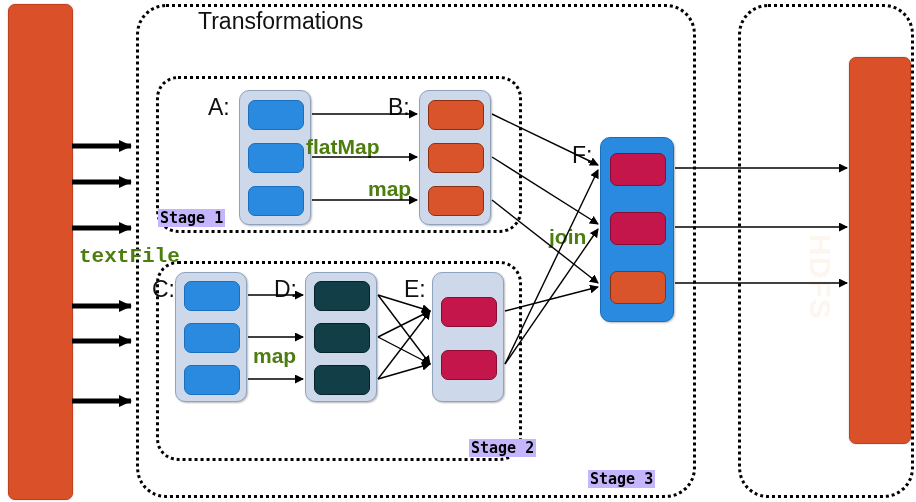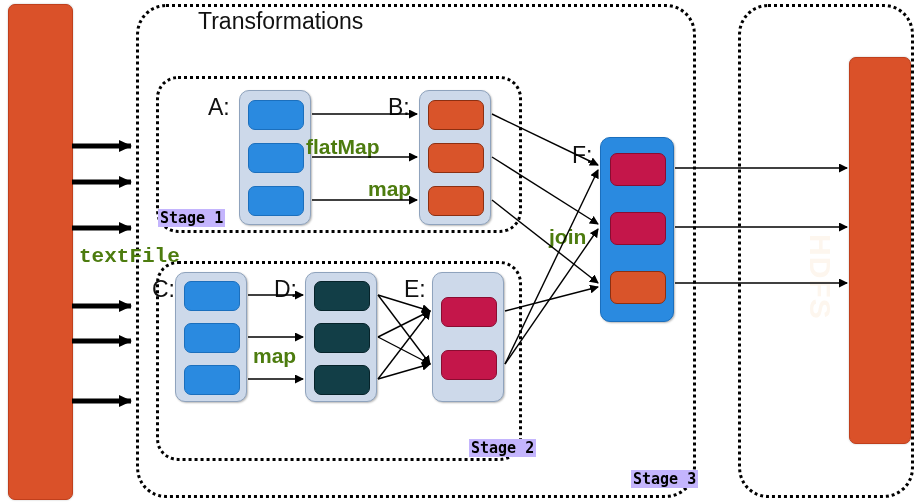--- a/index.html
+++ b/index.html
@@ -133,21 +133,21 @@
 
   <div class="dotted-inner" style="left:156px; top:261px; width:366px; height:200px;"></div>
 
   <div class="group-title" style="left:198px; top:8px;">Transformations</div>
 
 
   <div class="stage-title" style="left:158px; top:209px;">Stage 1</div>
 
   <div class="stage-title" style="left:424px; top:439px;margin-left:45px;">Stage 2</div>
 
-  <div class="stage-title" style="left:588px; top:470px;margin-left:43px;">Stage 3</div>
+  <div class="stage-title" style="left:588px; top:470px;">Stage 3</div>
 
   <div class="hdfs" style="left:8px; top:4px; width:63px; height:494px;">
     
   </div>
 
   <div class="hdfs" style="left:849px; top:57px; width:60px; height:385px;">
     <div class="hdfs-label" style="transform: translate(-50%,-50%) rotate(90deg);">HDFS</div>
   </div>
 
   <div class="rdd rdd-shell" style="left:239px; top:90px; width:72px; height:135px;">

